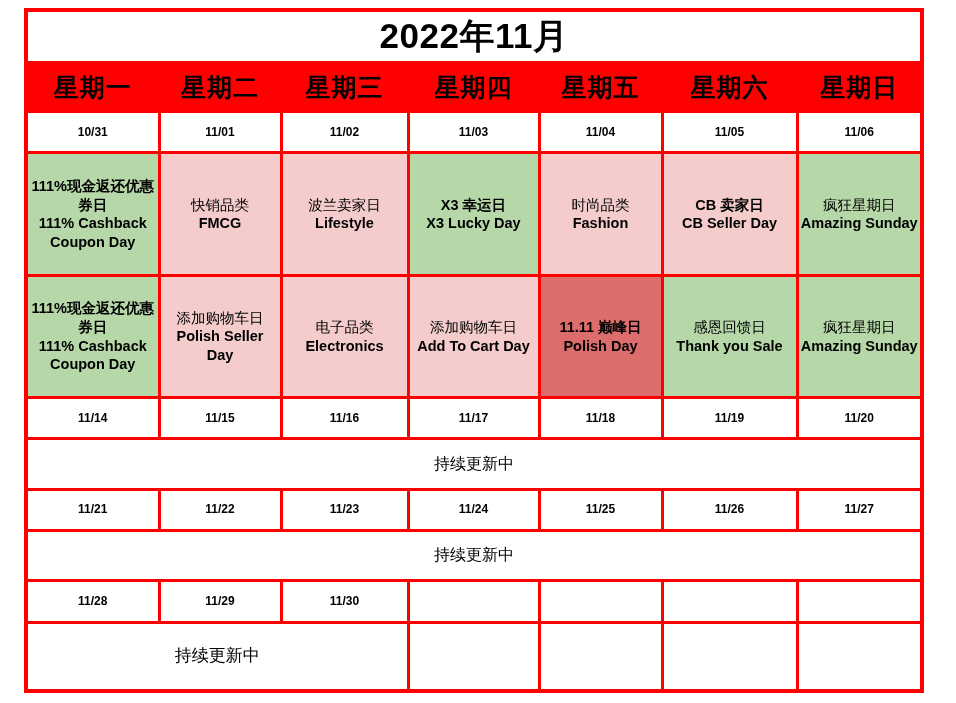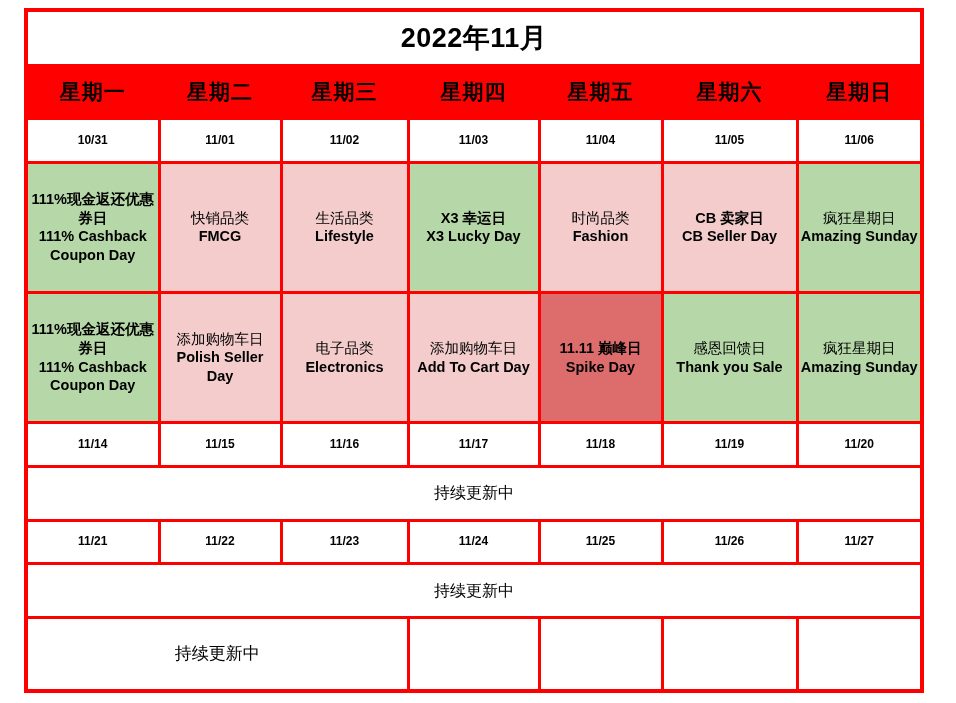--- a/index.html
+++ b/index.html
@@ -43,28 +43,28 @@
   col.c1 { width: 133px; }
   col.c2 { width: 122px; }
   col.c3 { width: 127px; }
   col.c4 { width: 131px; }
   col.c5 { width: 123px; }
   col.c6 { width: 135px; }
   col.c7 { width: 125px; }
 
   .title-cell {
     height: 51px;
-    font-size: 27px;
+    font-size: 35px;
     font-weight: bold;
     letter-spacing: 0.5px;
   }
   .dow-cell {
     background: #ff0000 !important;
     color: #ffffff;
-    font-size: 21px;
+    font-size: 25px;
     font-weight: bold;
     height: 48px;
     letter-spacing: 1px;
   }
   .date-cell {
     height: 40px;
     font-size: 12px;
     font-weight: bold;
   }
   .event-cell {
@@ -137,21 +137,21 @@
       <tr>
         <td class="event-cell bg-green">
           <span class="cn b">111%现金返还优惠券日</span>
           <span class="en">111% Cashback Coupon Day</span>
         </td>
         <td class="event-cell bg-pink">
           <span class="cn">快销品类</span>
           <span class="en">FMCG</span>
         </td>
         <td class="event-cell bg-pink">
-          <span class="cn">生活品类</span>
+          <span class="cn">波兰卖家日</span>
           <span class="en">Lifestyle</span>
         </td>
         <td class="event-cell bg-green">
           <span class="cn b">X3 幸运日</span>
           <span class="en">X3 Lucky Day</span>
         </td>
         <td class="event-cell bg-pink">
           <span class="cn">时尚品类</span>
           <span class="en">Fashion</span>
         </td>
@@ -178,21 +178,21 @@
         <td class="event-cell bg-pink">
           <span class="cn">电子品类</span>
           <span class="en">Electronics</span>
         </td>
         <td class="event-cell bg-pink">
           <span class="cn">添加购物车日</span>
           <span class="en">Add To Cart Day</span>
         </td>
         <td class="event-cell bg-red">
           <span class="cn b">11.11 巅峰日</span>
-          <span class="en">Spike Day</span>
+          <span class="en">Polish Day</span>
         </td>
         <td class="event-cell bg-green">
           <span class="cn">感恩回馈日</span>
           <span class="en">Thank you Sale</span>
         </td>
         <td class="event-cell bg-green">
           <span class="cn">疯狂星期日</span>
           <span class="en">Amazing Sunday</span>
         </td>
       </tr>
@@ -218,20 +218,29 @@
         <td class="date-cell">11/24</td>
         <td class="date-cell">11/25</td>
         <td class="date-cell">11/26</td>
         <td class="date-cell">11/27</td>
       </tr>
 
       <tr>
         <td class="note-cell" colspan="7">持续更新中</td>
       </tr>
 
+      <tr>
+        <td class="date-cell">11/28</td>
+        <td class="date-cell">11/29</td>
+        <td class="date-cell">11/30</td>
+        <td class="date-cell empty-cell"></td>
+        <td class="date-cell empty-cell"></td>
+        <td class="date-cell empty-cell"></td>
+        <td class="date-cell empty-cell"></td>
+      </tr>
 
       <tr>
         <td class="note-cell-tall" colspan="3">持续更新中</td>
         <td class="note-cell-tall empty-cell"></td>
         <td class="note-cell-tall empty-cell"></td>
         <td class="note-cell-tall empty-cell"></td>
         <td class="note-cell-tall empty-cell"></td>
       </tr>
 
     </tbody>

